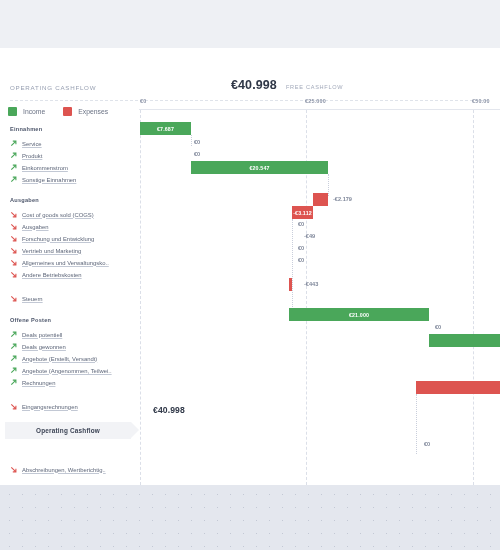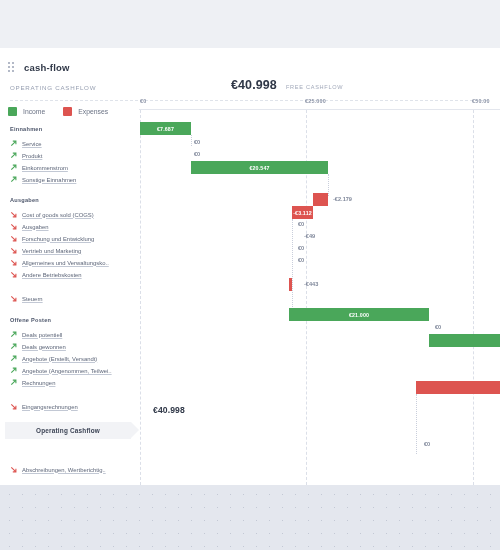--- a/index.html
+++ b/index.html
@@ -186,31 +186,20 @@
 <body>
 
 <div id="page">
 
   <div class="top-gap"></div>
   <div class="dot-grid-strip"></div>
   <div class="dot-grid"></div>
 
   <div class="card">
 
-    <div class="card-title-row">
-      <span class="grip-icon">
-        <i></i>
-          <i></i>
-          <i></i>
-          <i></i>
-          <i></i>
-          <i></i>
-      </span>
-      <span class="card-title">cash-flow</span>
-    </div>
 
     <div class="subhead">
       <span class="subhead-label">OPERATING CASHFLOW</span>
       <span class="kpi-value">€40.998</span>
       <span class="kpi-label">FREE CASHFLOW</span>
       <div class="subhead-rule"></div>
     </div>
 
     <div class="legend">
       <div class="legend-item">

